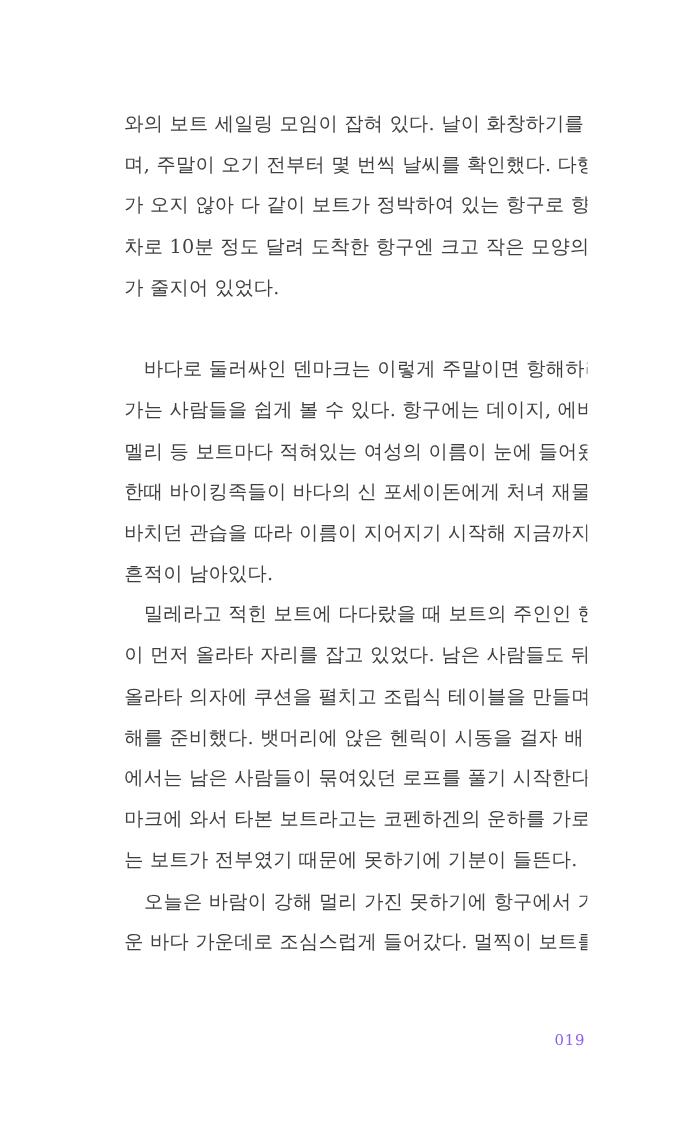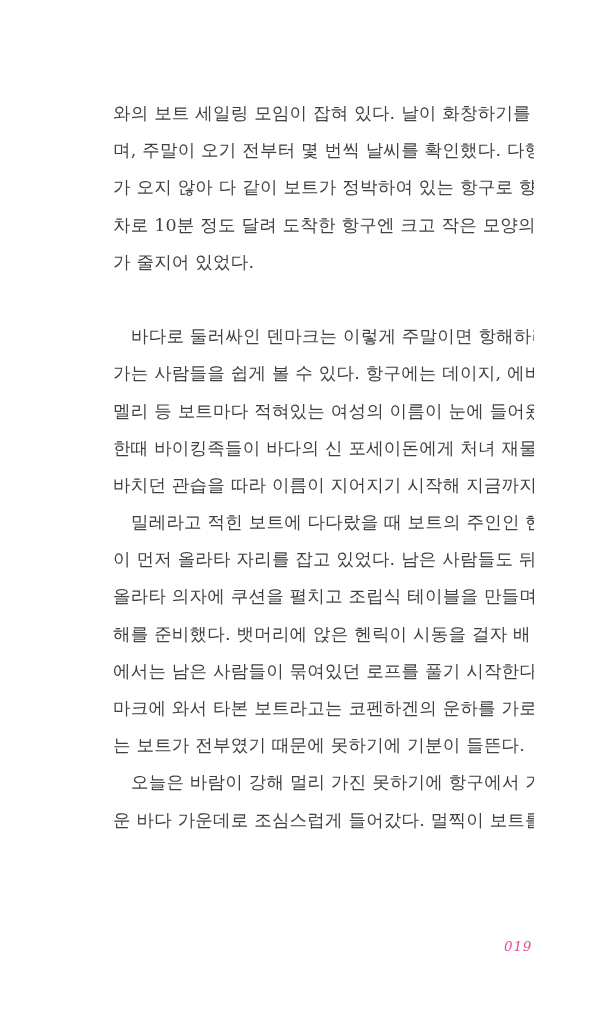--- a/index.html
+++ b/index.html
@@ -44,23 +44,22 @@
   }
   .spacer {
     height: 37.2px;
   }
   .page-number {
     position: absolute;
     left: 504px;
     top: 936px;
     font-size: 13.5px;
     letter-spacing: 0.8px;
-    color: #ec4899;
+    color: #8b5cf6;
     line-height: 20px;
-    font-style: italic;
   }
 </style>
 </head>
 <body>
 
 <div class="page">
   <div class="text-block">
 
     <div class="paragraph">
       <div class="line">와의 보트 세일링 모임이 잡혀 있다. 날이 화창하기를 바라</div>
@@ -71,20 +70,21 @@
     </div>
 
     <div class="spacer"></div>
 
     <div class="paragraph">
       <div class="line indent">바다로 둘러싸인 덴마크는 이렇게 주말이면 항해하러</div>
       <div class="line">가는 사람들을 쉽게 볼 수 있다. 항구에는 데이지, 에바, 아</div>
       <div class="line">멜리 등 보트마다 적혀있는 여성의 이름이 눈에 들어왔다.</div>
       <div class="line">한때 바이킹족들이 바다의 신 포세이돈에게 처녀 재물을</div>
       <div class="line">바치던 관습을 따라 이름이 지어지기 시작해 지금까지도</div>
+      <div class="line last">흔적이 남아있다.</div>
     </div>
 
     <div class="paragraph">
       <div class="line indent">밀레라고 적힌 보트에 다다랐을 때 보트의 주인인 헨릭</div>
       <div class="line">이 먼저 올라타 자리를 잡고 있었다. 남은 사람들도 뒤이어</div>
       <div class="line">올라타 의자에 쿠션을 펼치고 조립식 테이블을 만들며 항</div>
       <div class="line">해를 준비했다. 뱃머리에 앉은 헨릭이 시동을 걸자 배 뒤편</div>
       <div class="line">에서는 남은 사람들이 묶여있던 로프를 풀기 시작한다. 덴</div>
       <div class="line">마크에 와서 타본 보트라고는 코펜하겐의 운하를 가로지르</div>
       <div class="line last">는 보트가 전부였기 때문에 못하기에 기분이 들뜬다.</div>

